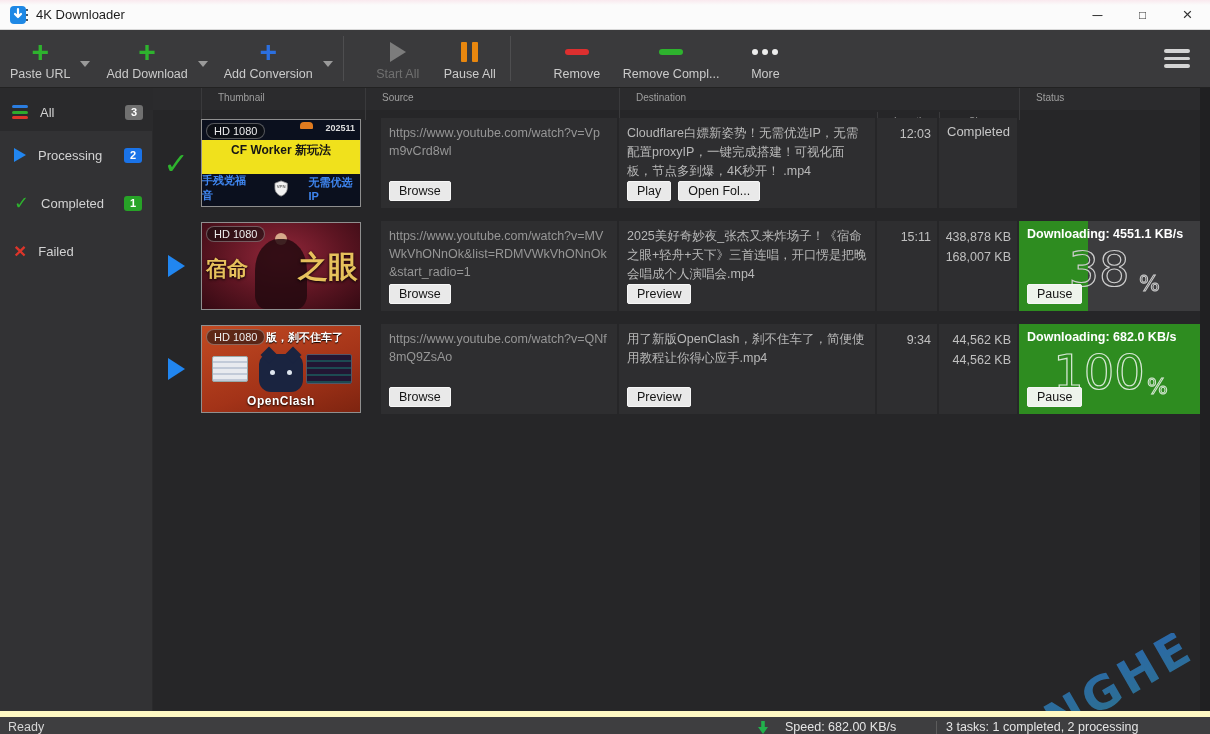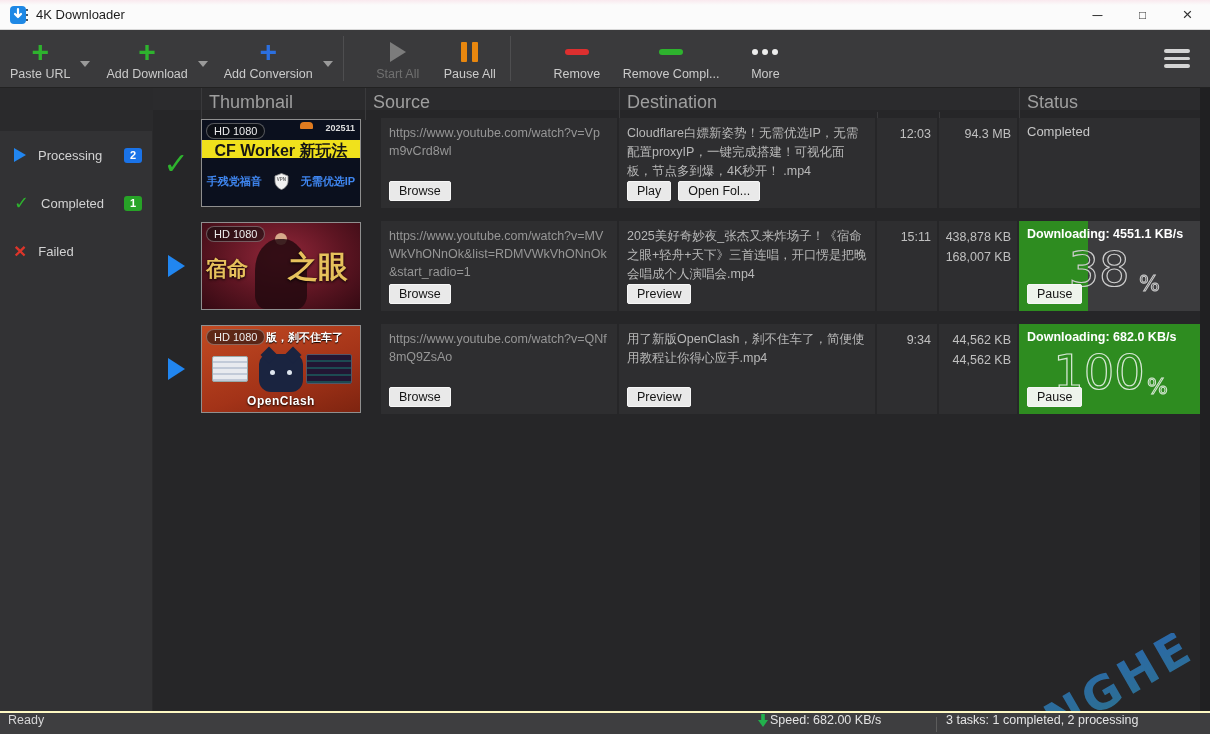--- a/index.html
+++ b/index.html
@@ -54,21 +54,21 @@
   .allbars { display:flex; flex-direction:column; gap:2.5px; }
   .allbars i { width:16px; height:3px; border-radius:1.5px; }
   .allbars .l1{background:#2b7de0;} .allbars .l2{background:#2daa2d;} .allbars .l3{background:#dd352a;}
   .tri-blue { width:0;height:0;border-top:7px solid transparent;border-bottom:7px solid transparent;border-left:12px solid #2186f0; }
   .glyph-check { color:#2eb32e; font-weight:bold; font-size:18px; line-height:16px; }
   .glyph-x { color:#dd352a; font-weight:bold; font-size:21px; line-height:16px; }
 
   
   .tgrid { display:grid; grid-template-columns:46px 162px 252px 256px 60px 78px 181px; column-gap:2px; }
   .thead { position:absolute; left:153px; top:0; width:1047px; height:22px; background:#2b2b2d; }
-  .hc { font-size:18px; color:#9f9f9f; padding:4px 7px; border-left:1px solid #3a3a3c; white-space:nowrap; overflow:hidden; }
+  .hc { font-size:10px; color:#9f9f9f; padding:4px 16px; border-left:1px solid #3a3a3c; white-space:nowrap; overflow:hidden; }
   .hc.first { border-left:none; }
   .hc.r { text-align:center;margin-top:24px; }
   .rightstrip { position:absolute; right:0; top:0; width:10px; height:100%; background:#202022; }
 
   .rows { position:absolute; left:153px; top:30px; width:1047px; display:flex; flex-direction:column; gap:13px; }
   .trow { height:90px; }
   .cell { background:#2e2e30; position:relative; font-size:12.5px; }
   .c-icon { display:flex; align-items:center; justify-content:center; background:transparent; }
   .row-check { color:#2eb32e; font-weight:bold; font-size:30px; }
   .row-play { width:0;height:0;border-top:11px solid transparent;border-bottom:11px solid transparent;border-left:17px solid #2186f0; }
@@ -87,32 +87,32 @@
   .fill { position:absolute; left:0; top:0; bottom:0; background:#2e8c20; }
   .dl-label { position:absolute; top:6px; left:8px; color:#fff; font-weight:600; font-size:12.5px; white-space:nowrap; }
   .pctsvg { position:absolute; left:50%; transform:translateX(-50%); top:20px; }
 
   
   .hdbadge { position:absolute; top:3px; left:4px; background:rgba(15,15,15,.55); color:#ececec; font-size:11px;
              padding:1px 7px; border-radius:9px; border:1px solid rgba(255,255,255,.3); z-index:3; white-space:nowrap; }
   .t1 { background:#0b101e; }
   .t1-corner { position:absolute; top:3px; right:5px; color:#ddd; font-size:9px;font-weight:bold; }
   .t1-hat { position:absolute; top:2px; left:98px; width:13px; height:7px; background:#e07b1f; border-radius:4px 4px 1px 1px; }
-  .t1-band { position:absolute; top:20px; left:0; right:0; height:18px; background:#f0e11c; color:#151515;
-             font-weight:bold; font-size:16px; text-align:center; line-height:21px; }
+  .t1-band { position:absolute; top:20px; left:0; right:0; height:34px; background:#f0e11c; color:#151515;
+             font-weight:bold; font-size:12px; text-align:center; line-height:21px; }
   .t1-cap { position:absolute; top:53px; left:0; right:0; display:flex; align-items:center; justify-content:center;
-            gap:12px; color:#3f86f0; font-size:11px; font-weight:bold; }
+            gap:20px; color:#3f86f0; font-size:11px; font-weight:bold; }
   .t2 { background:radial-gradient(ellipse at 50% 38%, #93273a 0%, #5d1522 55%, #340a13 100%); }
   .t2-fig { position:absolute; left:50%; top:16px; transform:translateX(-50%); width:52px; height:70px;
             background:#23090f; border-radius:45% 45% 20% 20%; opacity:.85; }
   .t2-head { position:absolute; left:50%; top:10px; transform:translateX(-50%); width:12px; height:12px;
              background:#d8a88a; border-radius:50%; }
   .t2-l { position:absolute; left:4px; top:32px; font-size:21px; font-weight:bold; color:#e7c15c;
           font-family:"DejaVu Serif","Liberation Serif",serif; text-shadow:0 1px 3px #000; }
-  .t2-r { position:absolute; right:12px; top:24px; font-size:30px; font-weight:bold; color:#e7c15c;
+  .t2-r { position:absolute; right:2px; top:24px; font-size:30px; font-weight:bold; color:#e7c15c;
           font-family:"DejaVu Serif","Liberation Serif",serif; text-shadow:0 1px 3px #000; }
   .t3 { background:linear-gradient(160deg,#c24a22 0%,#a33318 60%,#7e2410 100%); }
   .t3-top { position:absolute; top:4px; left:64px; color:#fff; font-weight:bold; font-size:11px;
             text-shadow:0 1px 1px #000; white-space:nowrap; }
   .t3-winL { position:absolute; left:10px; top:30px; width:36px; height:26px; background:#e8eaef;
              border:1px solid #9aa; border-radius:2px;
              background-image:repeating-linear-gradient(#e8eaef 0 4px,#c2cad8 4px 6px); }
   .t3-winR { position:absolute; right:8px; top:28px; width:46px; height:30px; background:#221633;
              border:1px solid #556; border-radius:2px;
              background-image:repeating-linear-gradient(#221633 0 5px,#1d4a52 5px 7px); }
@@ -122,24 +122,24 @@
   .t3-cat .ear.le{ left:4px; } .t3-cat .ear.re{ right:4px; }
   .t3-cat .eye { position:absolute; top:16px; width:5px; height:5px; background:#dfe6ef; border-radius:50%; }
   .t3-cat .eye.lw{ left:11px; } .t3-cat .eye.rw{ right:11px; }
   .t3-label { position:absolute; bottom:4px; left:0; right:0; text-align:center; color:#fff; font-weight:bold;
               font-size:12px; text-shadow:0 1px 2px #000; z-index:3; letter-spacing:.5px; }
 
   
   .wm { position:absolute; left:898px; top:545px; pointer-events:none; }
 
   
-  .statusbar { height:23px; background:#3e3e40; border-top:2px solid #fef9c3; position:relative;
-               display:flex; align-items:flex-start; font-size:12.5px; color:#d6d6d6; }
+  .statusbar { height:23px; background:#3e3e40; border-top:6px solid #fef9c3; position:relative;
+               display:flex; align-items:flex-end; font-size:12.5px; color:#d6d6d6; }
   .sb-ready { margin-left:8px; }
-  .sb-speed { position:absolute; left:758px; display:flex; align-items:center; gap:2px; color:#e4e4e4; }
+  .sb-speed { position:absolute; left:758px; display:flex; align-items:center; gap:17px; color:#e4e4e4; }
   .sb-sep { position:absolute; left:936px; top:4px; height:15px; width:1px; background:#5c5c5c; }
   .sb-tasks { position:absolute; left:946px; color:#e4e4e4; }
 </style>
 </head>
 <body>
 
 <div class="titlebar">
   <svg class="app-ico" viewBox="0 0 18 18">
     <rect x="0" y="0" width="16" height="18" rx="4" fill="#1e88e5"></rect>
     <path d="M8 3 v7 M5 8 l3 3 l3 -3" stroke="#fff" stroke-width="2.2" fill="none" stroke-linecap="round" stroke-linejoin="round"></path>
@@ -220,20 +220,29 @@
   <div class="hamb">
     <i></i>
       <i></i>
       <i></i>
   </div>
 </div>
 
 <div class="content">
 
   <div class="sidebar">
+    <div class="side-item" style="margin-top:4px">
+      <span class="allbars">
+          <i class="l1"></i>
+          <i class="l2"></i>
+          <i class="l3"></i>
+        </span>
+      <span class="s-lbl">All</span>
+      <span class="badge b-gray">3</span>
+    </div>
     <div class="subpanel">
       <div class="side-item">
         <span class="tri-blue"></span>
         <span class="s-lbl">Processing</span>
         <span class="badge b-blue">2</span>
       </div>
       <div class="side-item">
         <span class="glyph-check">✓</span>
         <span class="s-lbl">Completed</span>
         <span class="badge b-green">1</span>
@@ -283,23 +292,20 @@
         <button class="btn">Browse</button>
       </div>
       <div class="cell c-dst">
         <span>Cloudflare白嫖新姿势！无需优选IP，无需配置proxyIP，一键完成搭建！可视化面板，节点多到爆，4K秒开！ .mp4</span>
         <div class="btnrow">
           <button class="btn">Play</button>
           <button class="btn">Open Fol...</button>
         </div>
       </div>
       <div class="cell c-len">12:03</div>
-      <div class="cell c-size">
-          <div>94.3 MB</div>
-        </div>
       <div class="cell c-status plain">
         <span>Completed</span>
       </div>
     </div>
 
     <div class="trow tgrid">
       <div class="cell c-icon">
           <span class="row-play"></span>
         </div>
       <div class="cell c-thumb">

